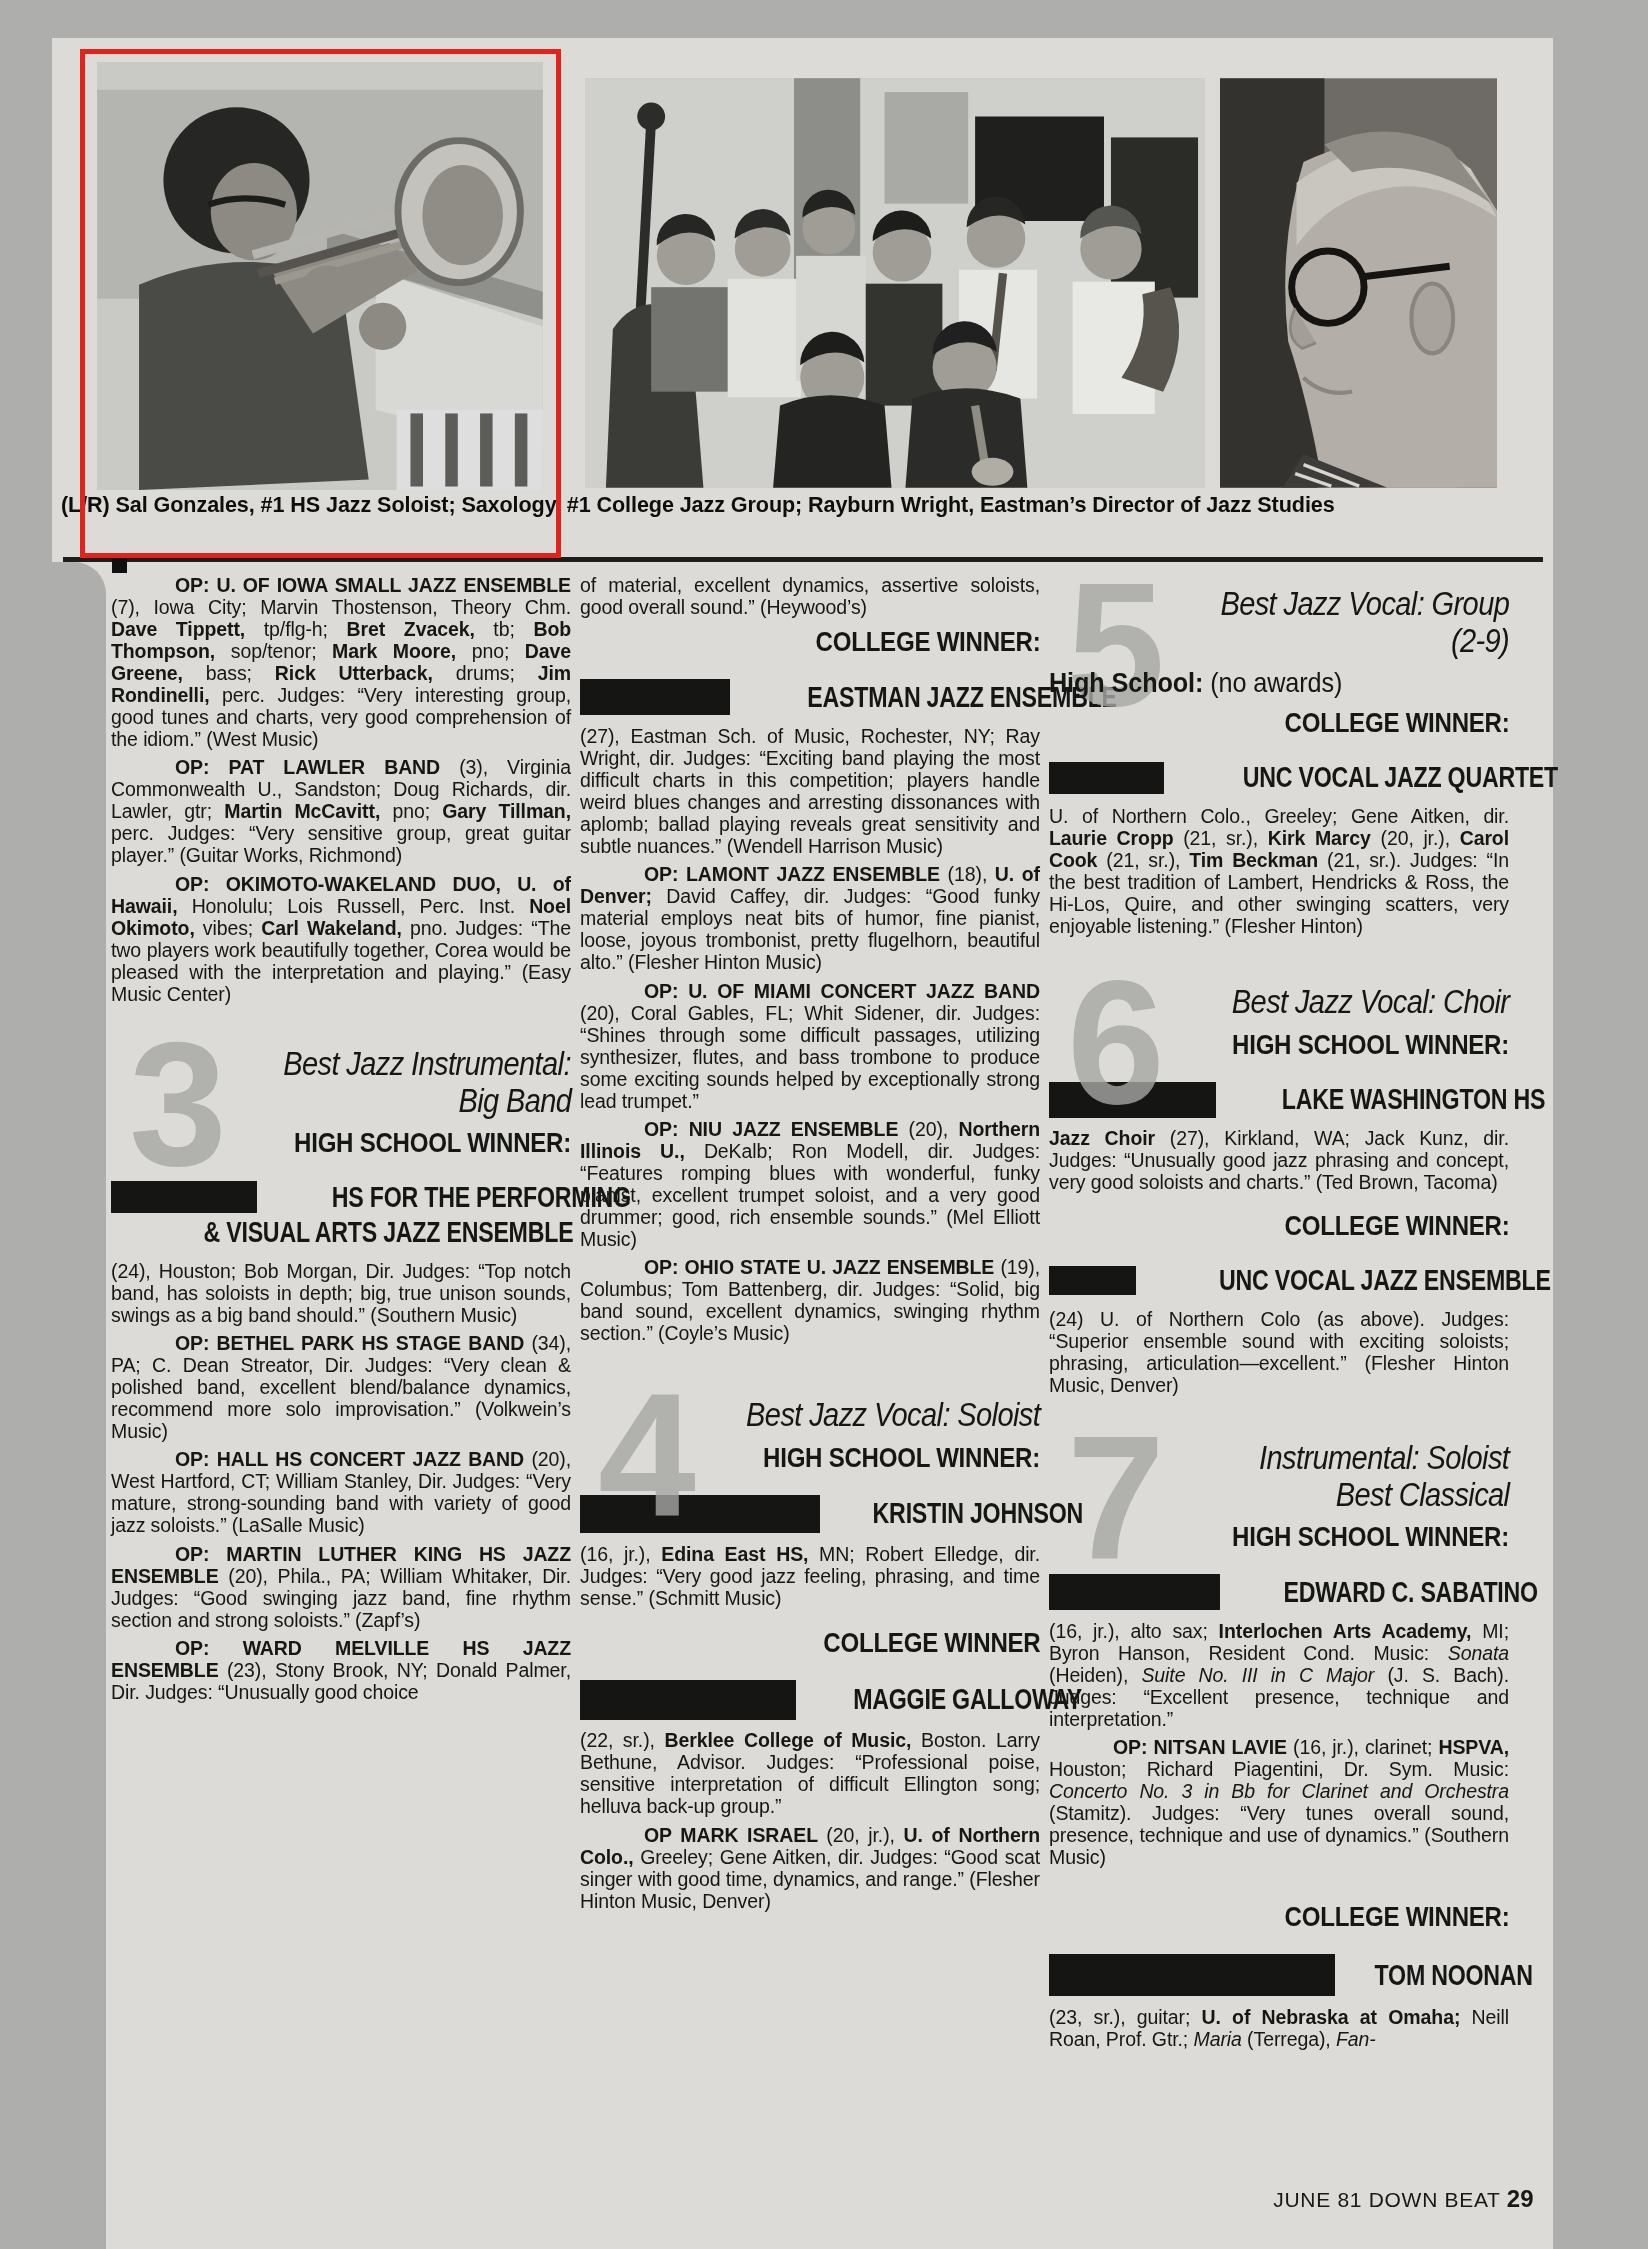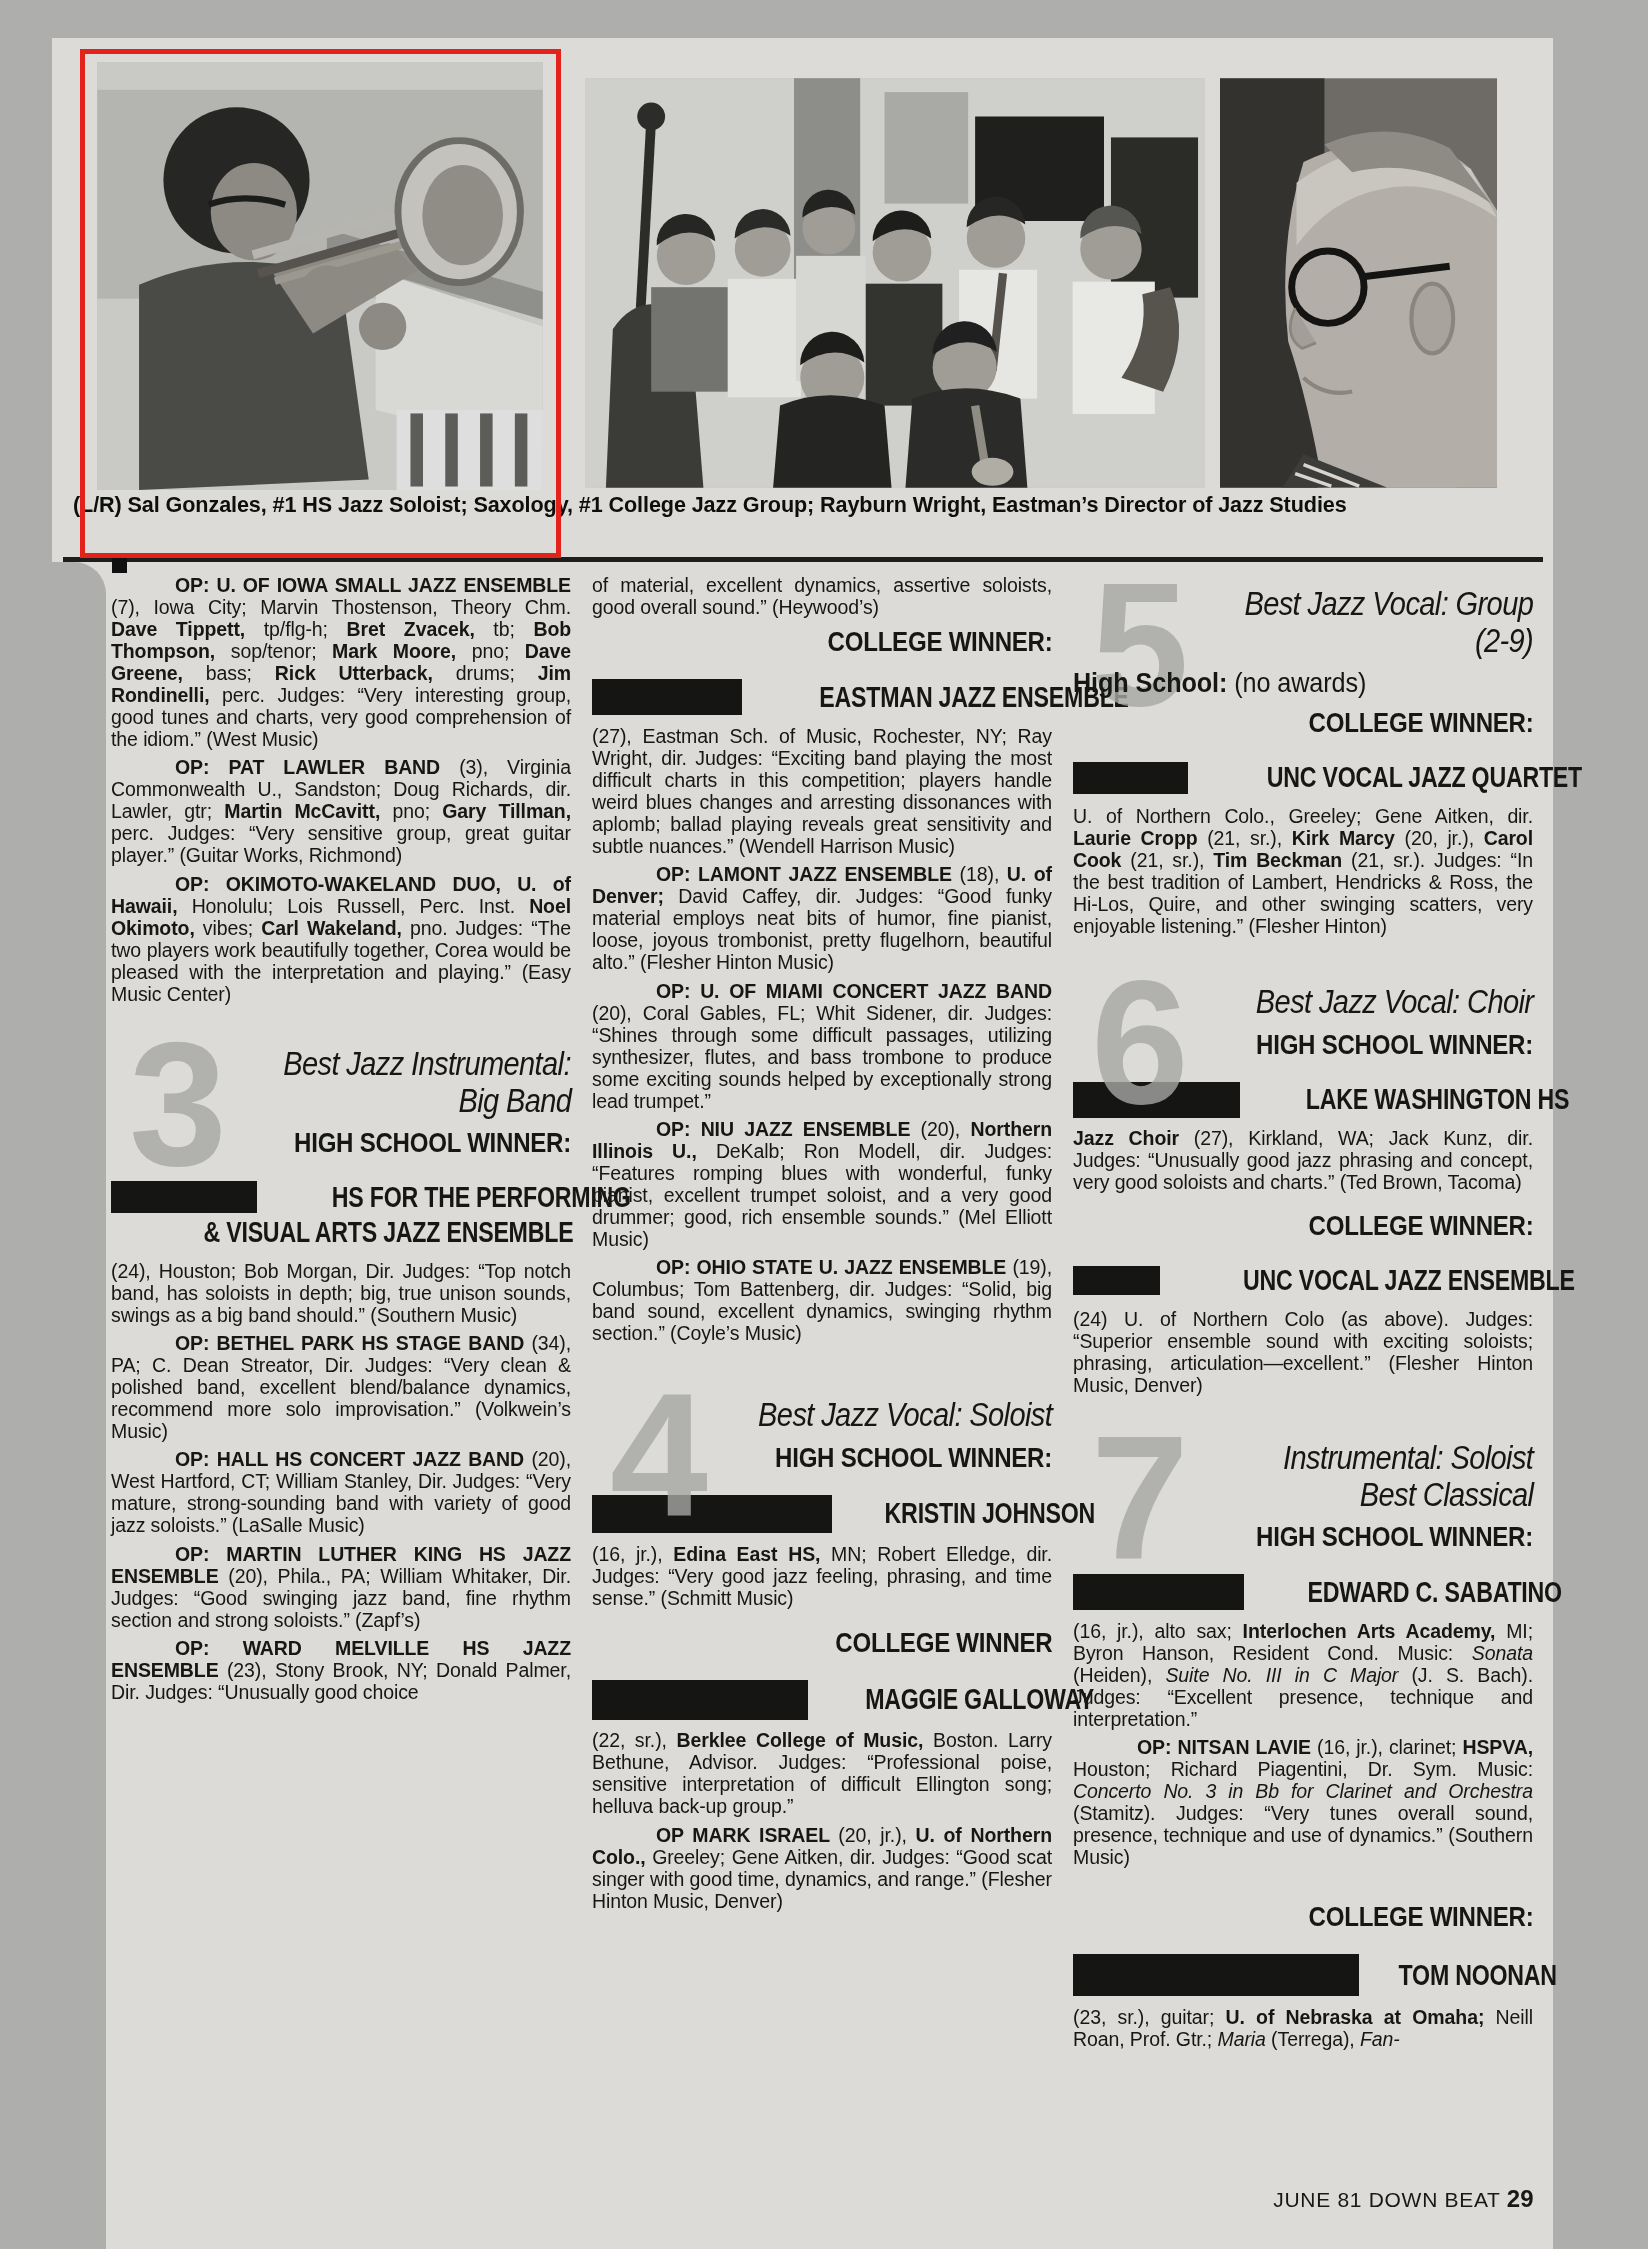--- a/index.html
+++ b/index.html
@@ -20,29 +20,29 @@
   
   .photo{position:absolute;top:40px;background:#c8c8c4;overflow:hidden;}
   #photo-left{left:45px;top:24.4px;width:446px;height:428px;}
   #photo-mid{left:533px;width:620px;height:410px;}
   #photo-right{left:1168px;width:277px;height:410px;}
   .red-box{
     position:absolute;left:28px;top:11px;width:471px;height:499px;
     border:5.6px solid var(--accent);z-index:6;background:transparent;
   }
   .caption{
-    position:absolute;left:21px;top:454px;width:1470px;z-index:3;
+    position:absolute;left:9px;top:454px;width:1470px;z-index:3;
     font-weight:bold;font-size:21.6px;line-height:26.5px;color:#0e0e0c;
     letter-spacing:-0.1px;
   }
   .rule{position:absolute;left:11px;top:519px;width:1480px;height:4.9px;background:#1d1d1b;}
   .artifact-sq{position:absolute;left:60px;top:520px;width:15.3px;height:15.3px;background:#101010;}
   .gutter{position:absolute;left:0;top:524px;width:54px;height:1688px;background:var(--surround);border-top-right-radius:32px;}
   
-  .columns{position:absolute;left:59px;top:536px;width:1421px;display:flex;gap:21px;z-index:2;}
+  .columns{position:absolute;left:59px;top:536px;width:1421px;display:flex;gap:9px;z-index:2;}
   .column{width:460px;font-size:19.5px;line-height:22px;text-align:justify;letter-spacing:-0.1px;}
   .para{margin:0 0 6.3px 0;}
   .para.indent{text-indent:64px;}
   .seg-b{font-weight:bold;}
   .seg-i{font-style:italic;}
   .section{position:relative;margin:32px 0 7px 0;}
   .numeral{
     position:absolute;left:18px;top:-24px;z-index:0;
     font-size:176px;line-height:167px;font-weight:bold;color:var(--numeral);
     opacity:.8;letter-spacing:-5.6px;

